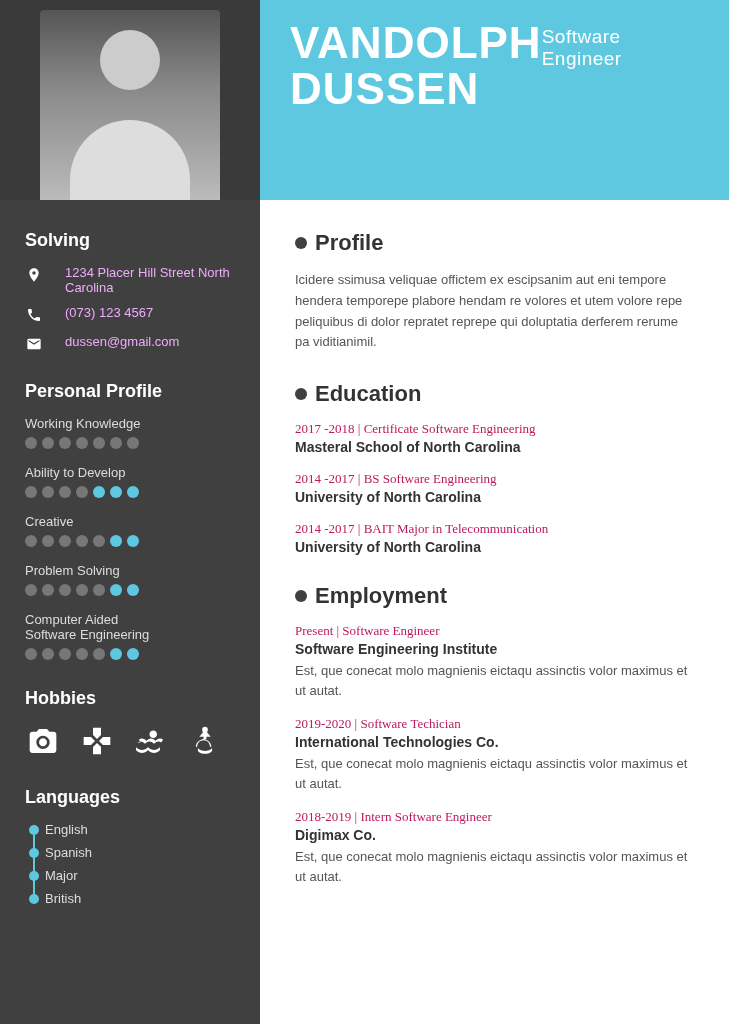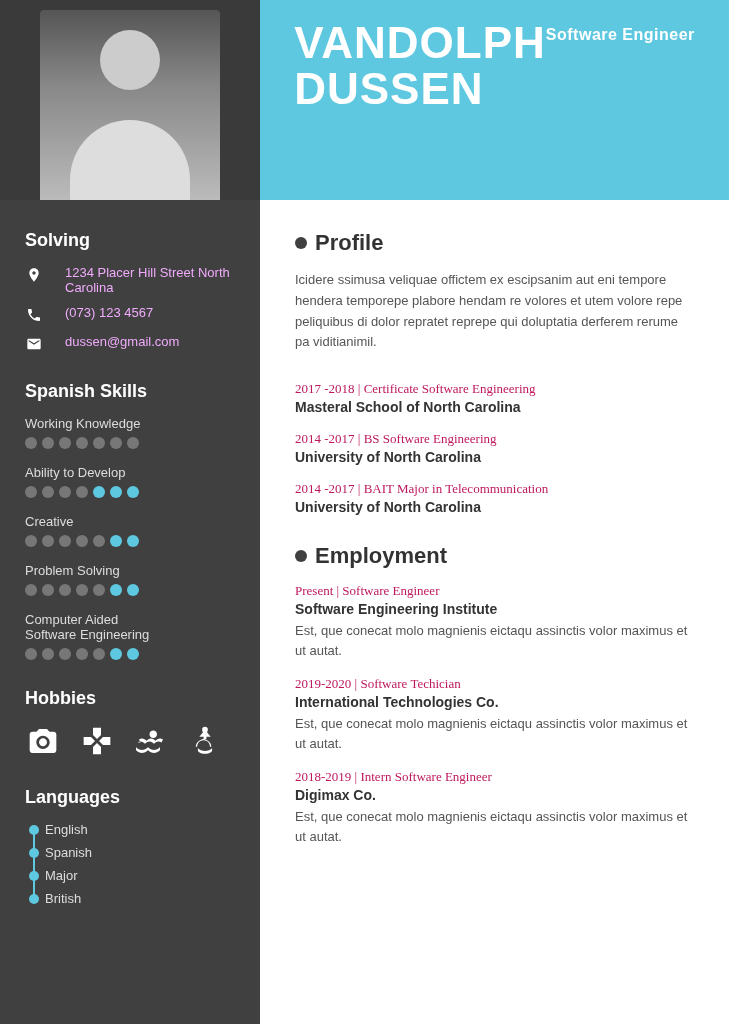--- a/index.html
+++ b/index.html
@@ -66,22 +66,22 @@
     }
     .header-name h1 {
       font-size: 44px;
       font-weight: 900;
       color: #fff;
       line-height: 1.05;
       letter-spacing: 1px;
       text-transform: uppercase;
     }
     .header-name h2 {
-      font-size: 16px;
-      font-weight: 700;
+      font-size: 19px;
+      font-weight: 400;
       color: #fff;
       margin-top: 6px;
       letter-spacing: 0.5px;
     }
 
     
     .body {
       display: flex;
       flex: 1;
     }
@@ -288,21 +288,21 @@
           <svg viewBox="0 0 24 24" xmlns="http://www.w3.org/2000/svg">
               <path d="M20 4H4c-1.1 0-2 .9-2 2v12c0 1.1.9 2 2 2h16c1.1 0 2-.9 2-2V6c0-1.1-.9-2-2-2zm0 4l-8 5-8-5V6l8 5 8-5v2z"></path>
             </svg>
         </div>
         <span>dussen@gmail.com</span>
       </div>
 
     </div>
 
     <div class="sidebar-section">
-      <h3>Spanish Skills</h3>
+      <h3>Personal Profile</h3>
 
       <div class="skills-group">
         <div class="skill-label">Working Knowledge</div>
         <div class="skill-dots">
           <div class="dot filled"></div>
           <div class="dot filled"></div>
           <div class="dot filled"></div>
           <div class="dot filled"></div>
           <div class="dot filled"></div>
           <div class="dot filled"></div>
@@ -413,20 +413,21 @@
   </div>
 
   <div class="main">
 
     <div class="main-section">
       <h3>Profile</h3>
       <p class="profile-text">Icidere ssimusa veliquae offictem ex escipsanim aut eni tempore hendera temporepe plabore hendam re volores et utem volore repe peliquibus di dolor repratet reprepe qui doluptatia derferem rerume pa viditianimil.</p>
     </div>
 
     <div class="main-section">
+      <h3>Education</h3>
 
       <div class="edu-item">
         <p class="meta">2017 -2018 | Certificate Software Engineering</p>
         <p class="institution">Masteral School of North Carolina</p>
       </div>
       <div class="edu-item">
         <p class="meta">2014 -2017 | BS Software Engineering</p>
         <p class="institution">University of North Carolina</p>
       </div>
       <div class="edu-item">

